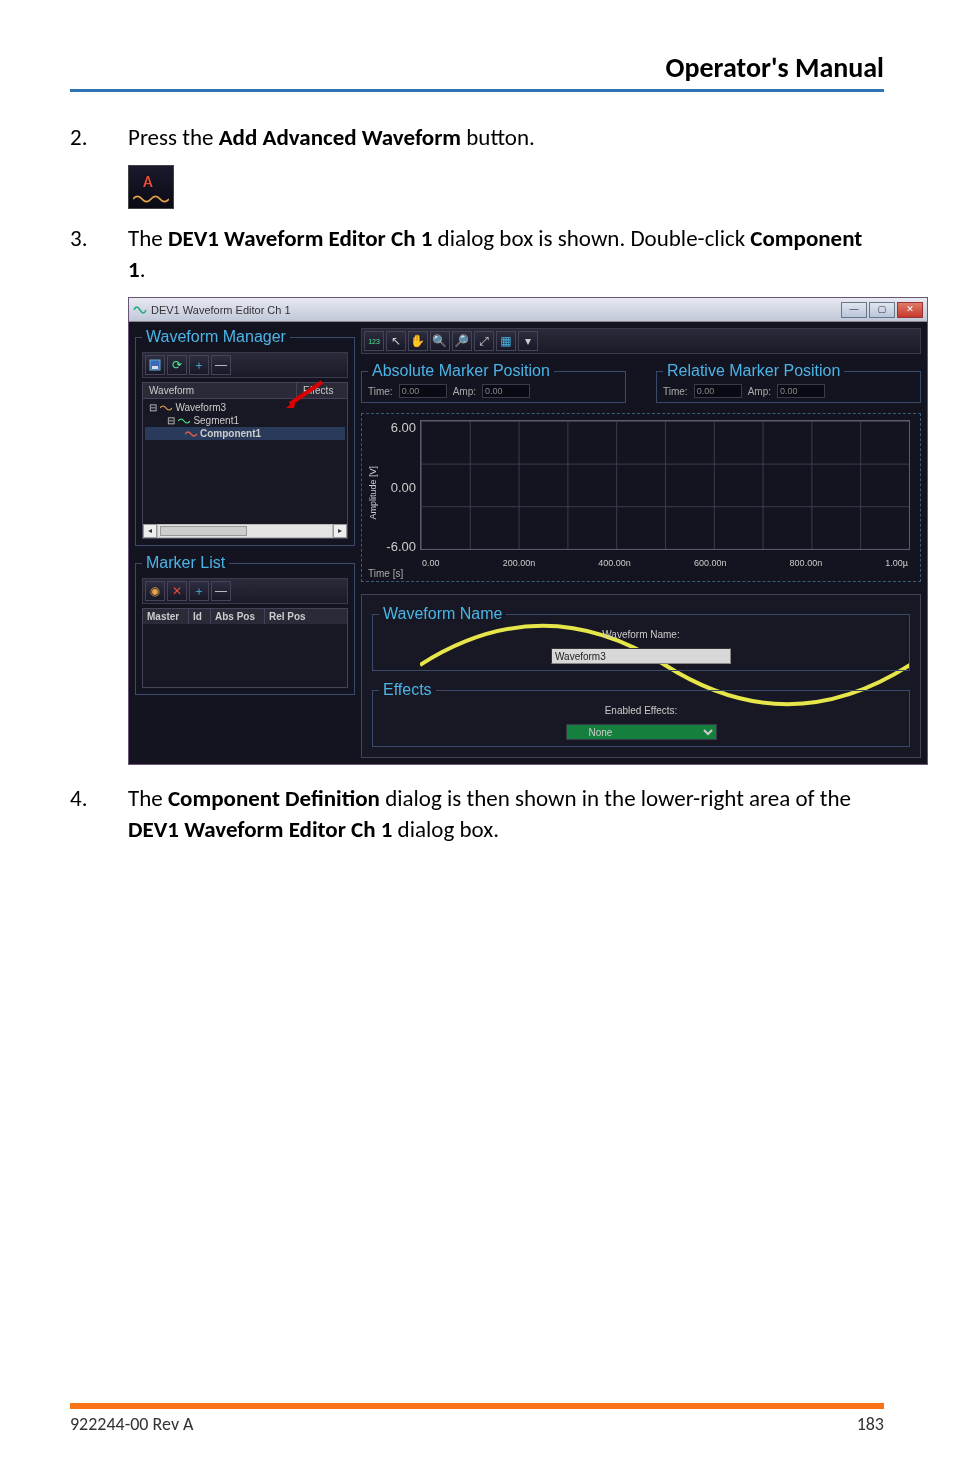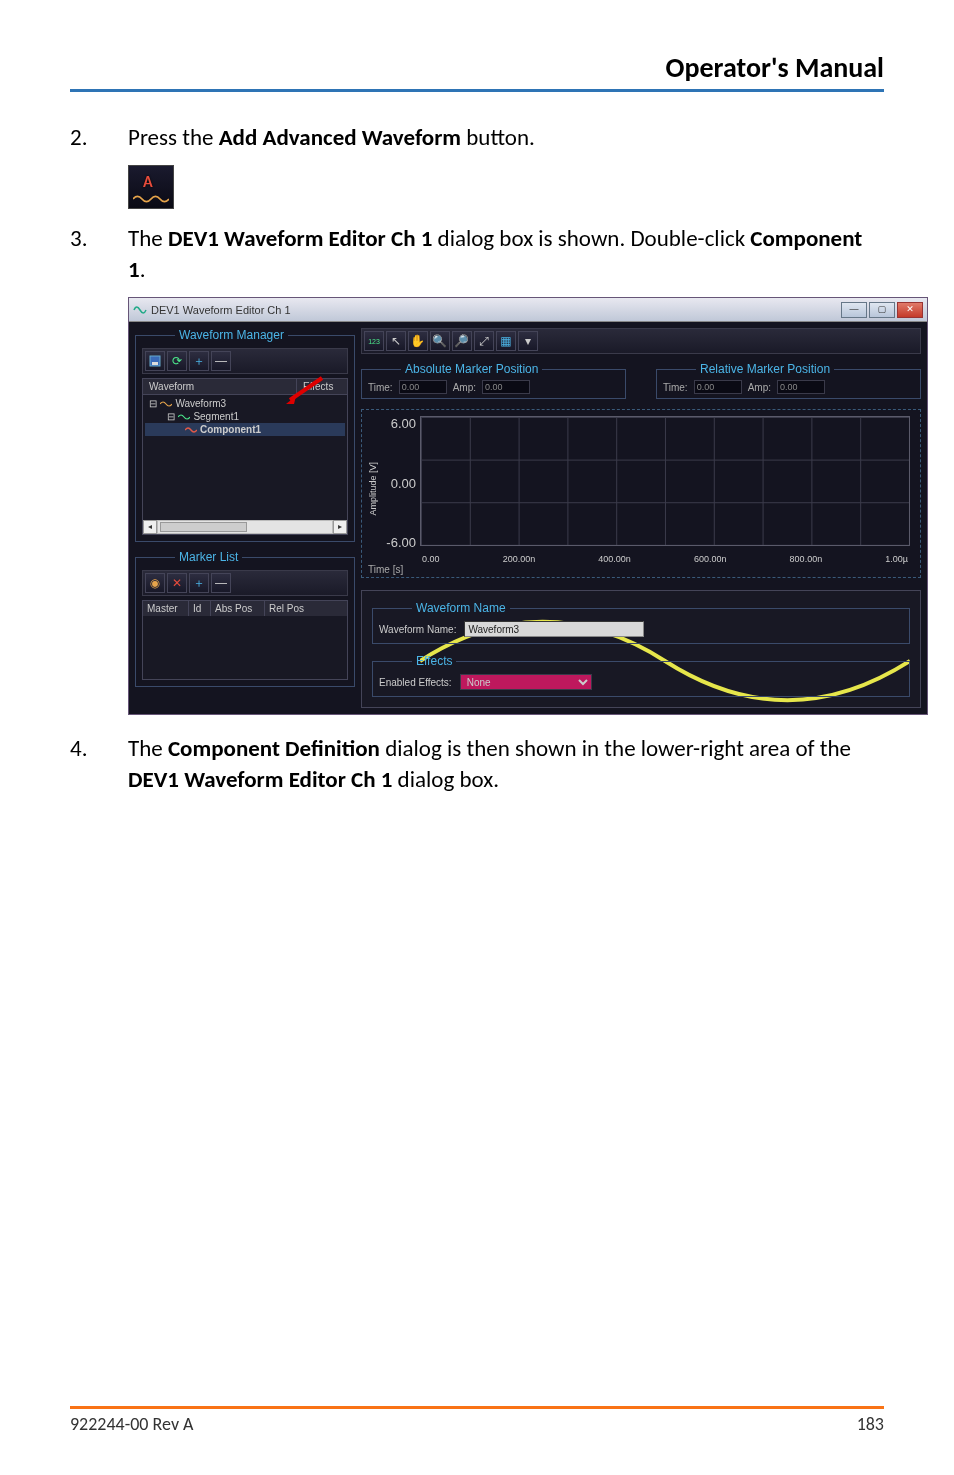--- a/index.html
+++ b/index.html
@@ -102,23 +102,22 @@
   .left-col { width: 220px; display:flex; flex-direction:column; gap:8px; }
   .right-col { flex:1; display:flex; flex-direction:column; gap:6px; }
 
   fieldset {
     border: 1px solid #3a4a6a;
     padding: 6px;
     position: relative;
   }
   fieldset > legend {
     color: #4bb4e6;
-    font-size: 12px;
+    font-size: 16px;
     padding: 0 4px;
-    margin-left: 33px;
   }
   .wm-toolbar, .ml-toolbar, .plot-toolbar {
     display:flex; gap:2px;
     background: linear-gradient(#2a2a3a,#1a1a28);
     border:1px solid #3a3a4a;
     padding:2px;
     margin-bottom:4px;
   }
   .tool-btn {
     width:20px; height:20px;
@@ -164,20 +163,21 @@
     display:flex;
   }
   .sb-btn { width:14px; background:#eee; border:1px solid #999; font-size:8px; text-align:center; line-height:11px; color:#333;}
   .sb-track { flex:1; background:#e4e4e4; border:1px solid #bbb; position:relative;}
   .sb-thumb { position:absolute; left:2px; top:1px; bottom:1px; width:50%; background:#cdcdcd; border:1px solid #999;}
 
   .marker-list {
     border:1px solid #444458;
     height: 80px;
     background:#181824;
+    font-weight:bold;
   }
   .ml-header { display:flex; background:#2a2a38; font-size:10px; color:#ccc; }
   .ml-header div { padding:2px 4px; border-right:1px solid #444458; }
   .ml-header .mc1{width:46px;} .ml-header .mc2{width:22px;} .ml-header .mc3{width:54px;} .ml-header .mc4{flex:1;border-right:none;}
 
   .plot-toolbar { margin-bottom:2px; }
   .marker-positions { display:flex; gap:30px; margin-bottom:4px; }
   .marker-positions fieldset { flex:1; padding:4px 6px; }
   .mp-row { display:flex; gap:6px; align-items:center; font-size:10px; color:#aaa;}
   .mp-row input {
@@ -218,28 +218,28 @@
     color:#ccc;
     margin-right:-1px;
   }
   .tab.active { background:#181824; border-bottom:1px solid #181824; position:relative; z-index:1; }
   .tab-panel {
     border:1px solid #444458;
     background:#181824;
     padding:10px;
     min-height: 110px;
   }
-  .wn-row, .ef-row { display:flex; gap:8px; align-items:center; font-size:10px; color:#ccc; }
+  .wn-row, .ef-row { display:flex; gap:8px; align-items:center; font-size:10px; color:#ccc;flex-direction:column; }
   .wn-row input {
     width:180px; height:16px; background:#d8d8d8; border:1px inset #888;
     color:#222; font-size:10px; padding:0 3px;
   }
   .ef-row select {
-    width:132px; height:16px; background:#be185d; border:1px solid #3a3a4a;
-    color:#ccc; font-size:10px; padding:0 2px;
+    width:151px; height:16px; background:#15803d; border:1px solid #3a3a4a;
+    color:#ccc; font-size:10px; padding:0 18px;
   }
 
   .dialog-footer {
     background:#1a1a28;
     border-top:1px solid #3a3a4a;
     padding:6px;
     display:flex; justify-content:flex-end; gap:10px;
   }
   .dlg-btn {
     width:72px; height:20px;
@@ -252,21 +252,21 @@
   .red-arrow {
     position:absolute;
     width:40px; height:30px;
     pointer-events:none;
   }
 
   .page-footer {
     position:absolute;
     bottom:40px;
     left:70px; right:70px;
-    border-top:3px solid #f97316;
+    border-top:6px solid #f97316;
     padding-top:4px;
     display:flex;
     justify-content:space-between;
     font-size:18px;
     color:#333;
   }
 </style>
 </head>
 <body>
 

